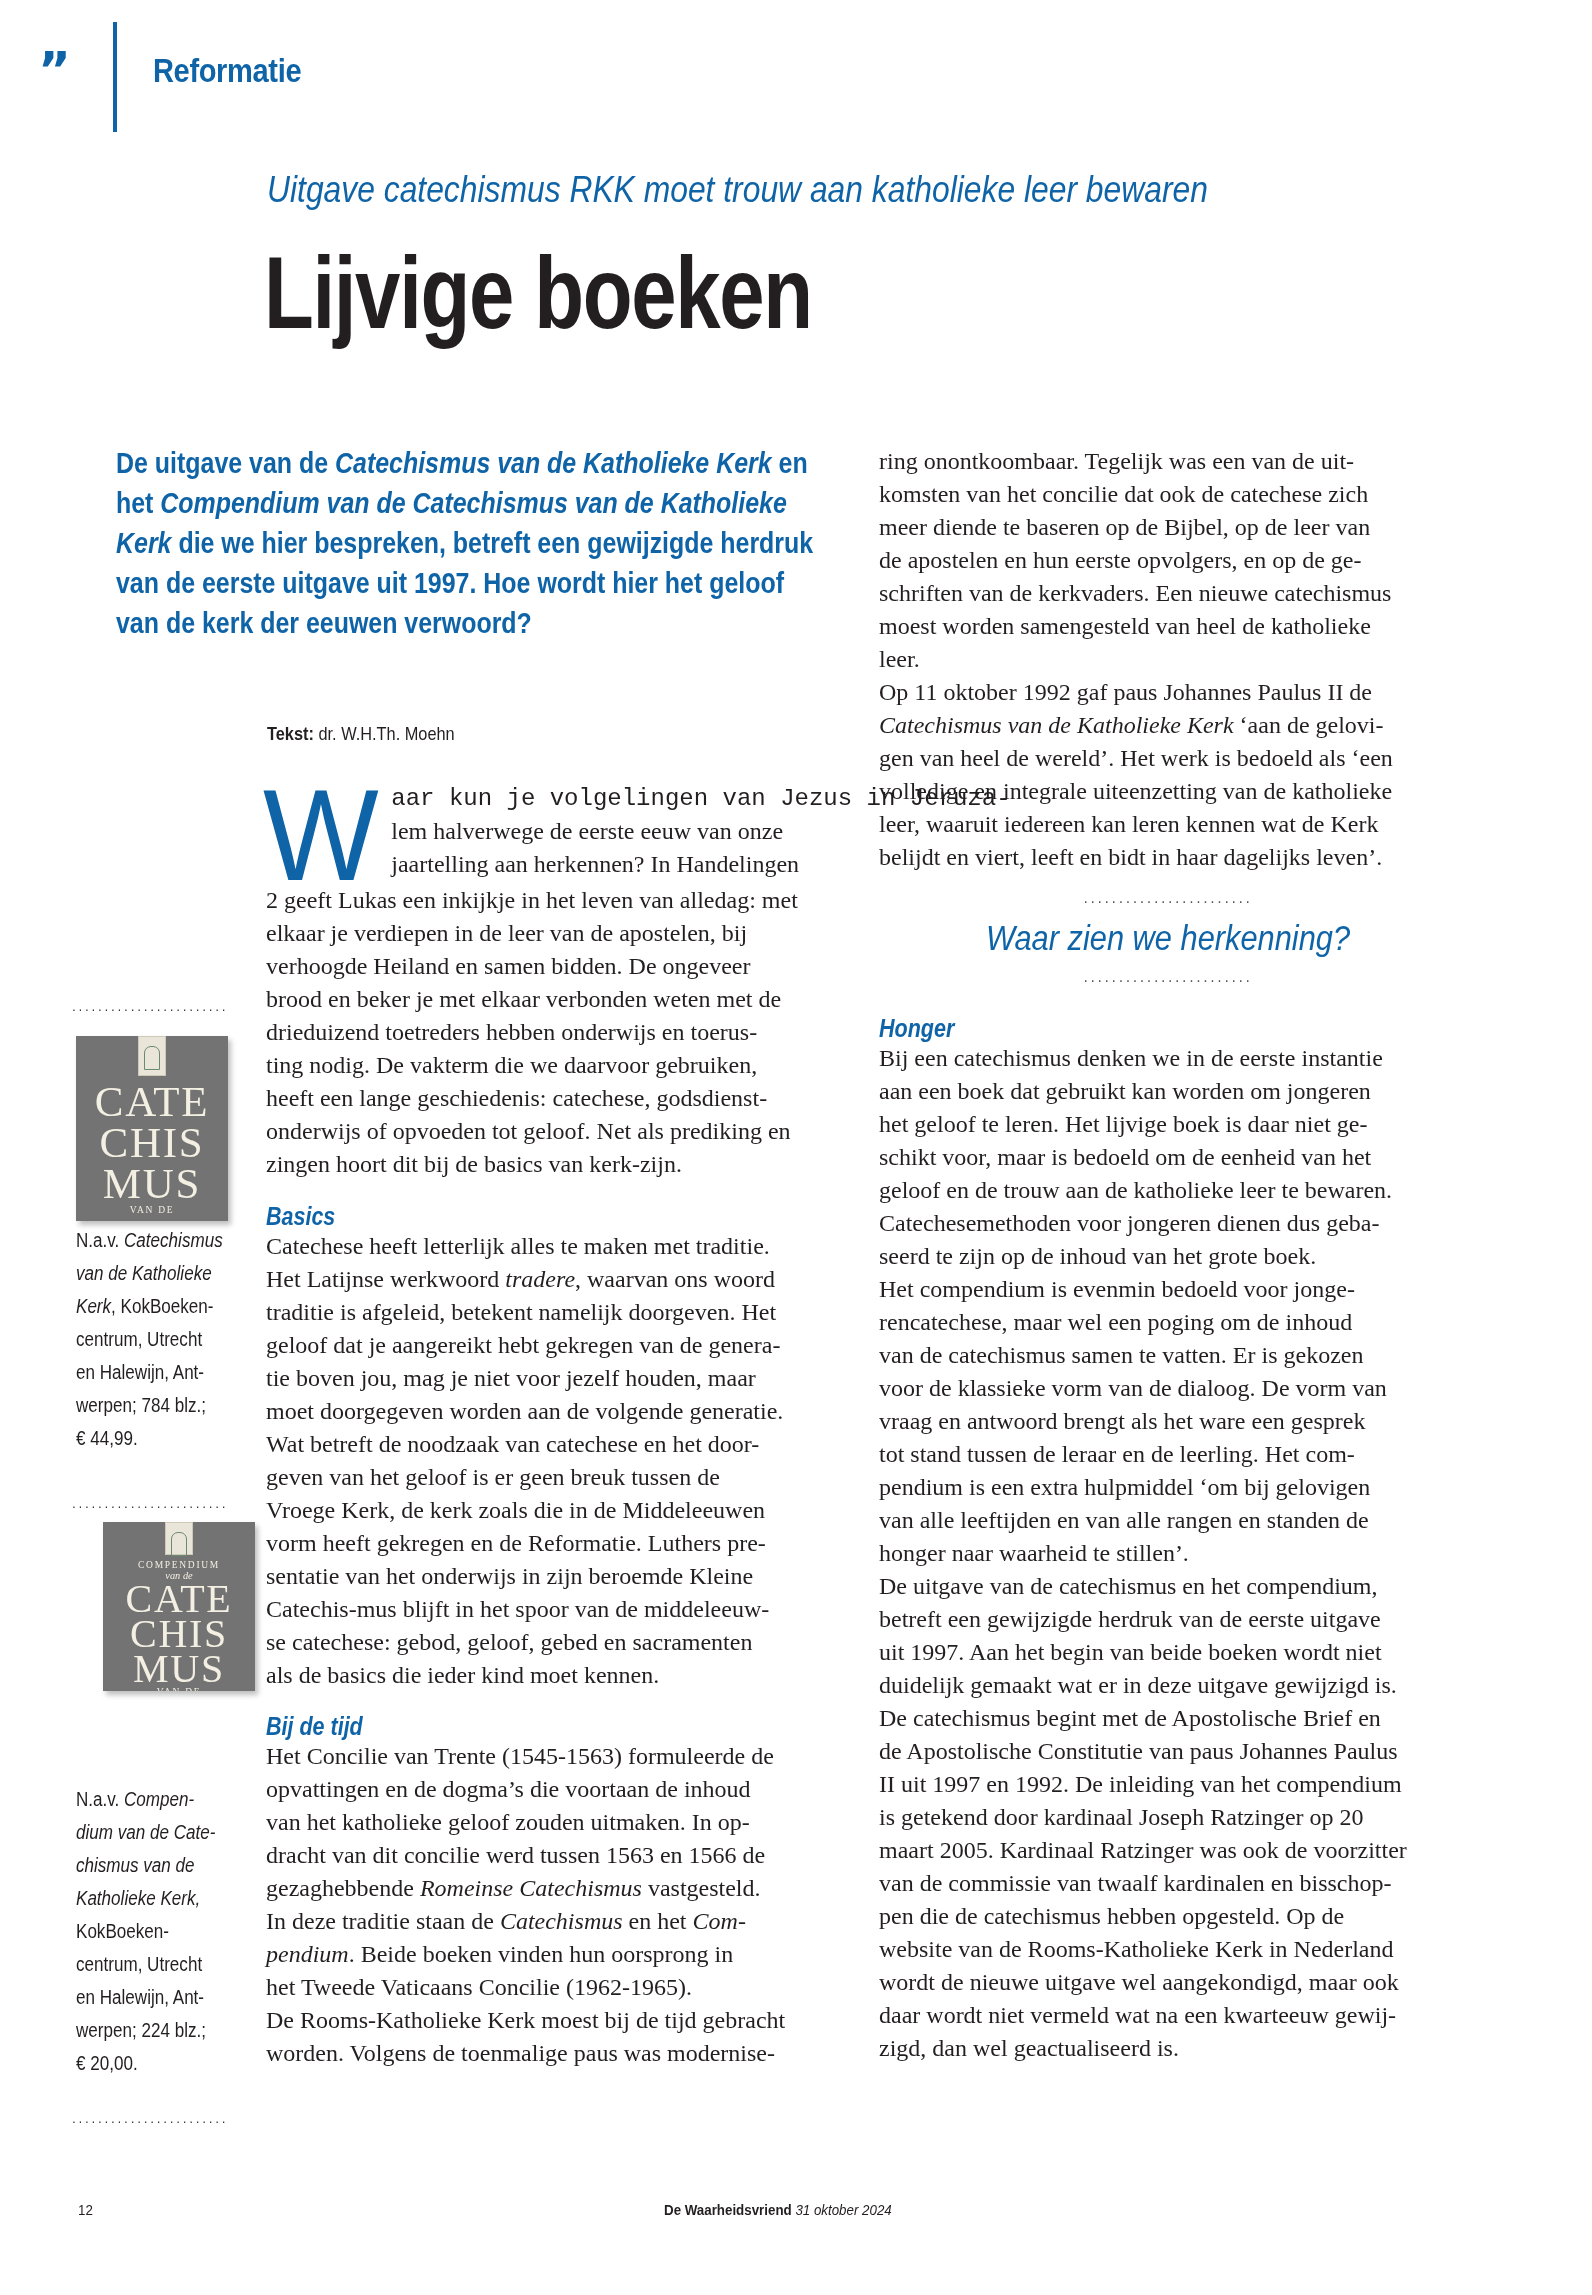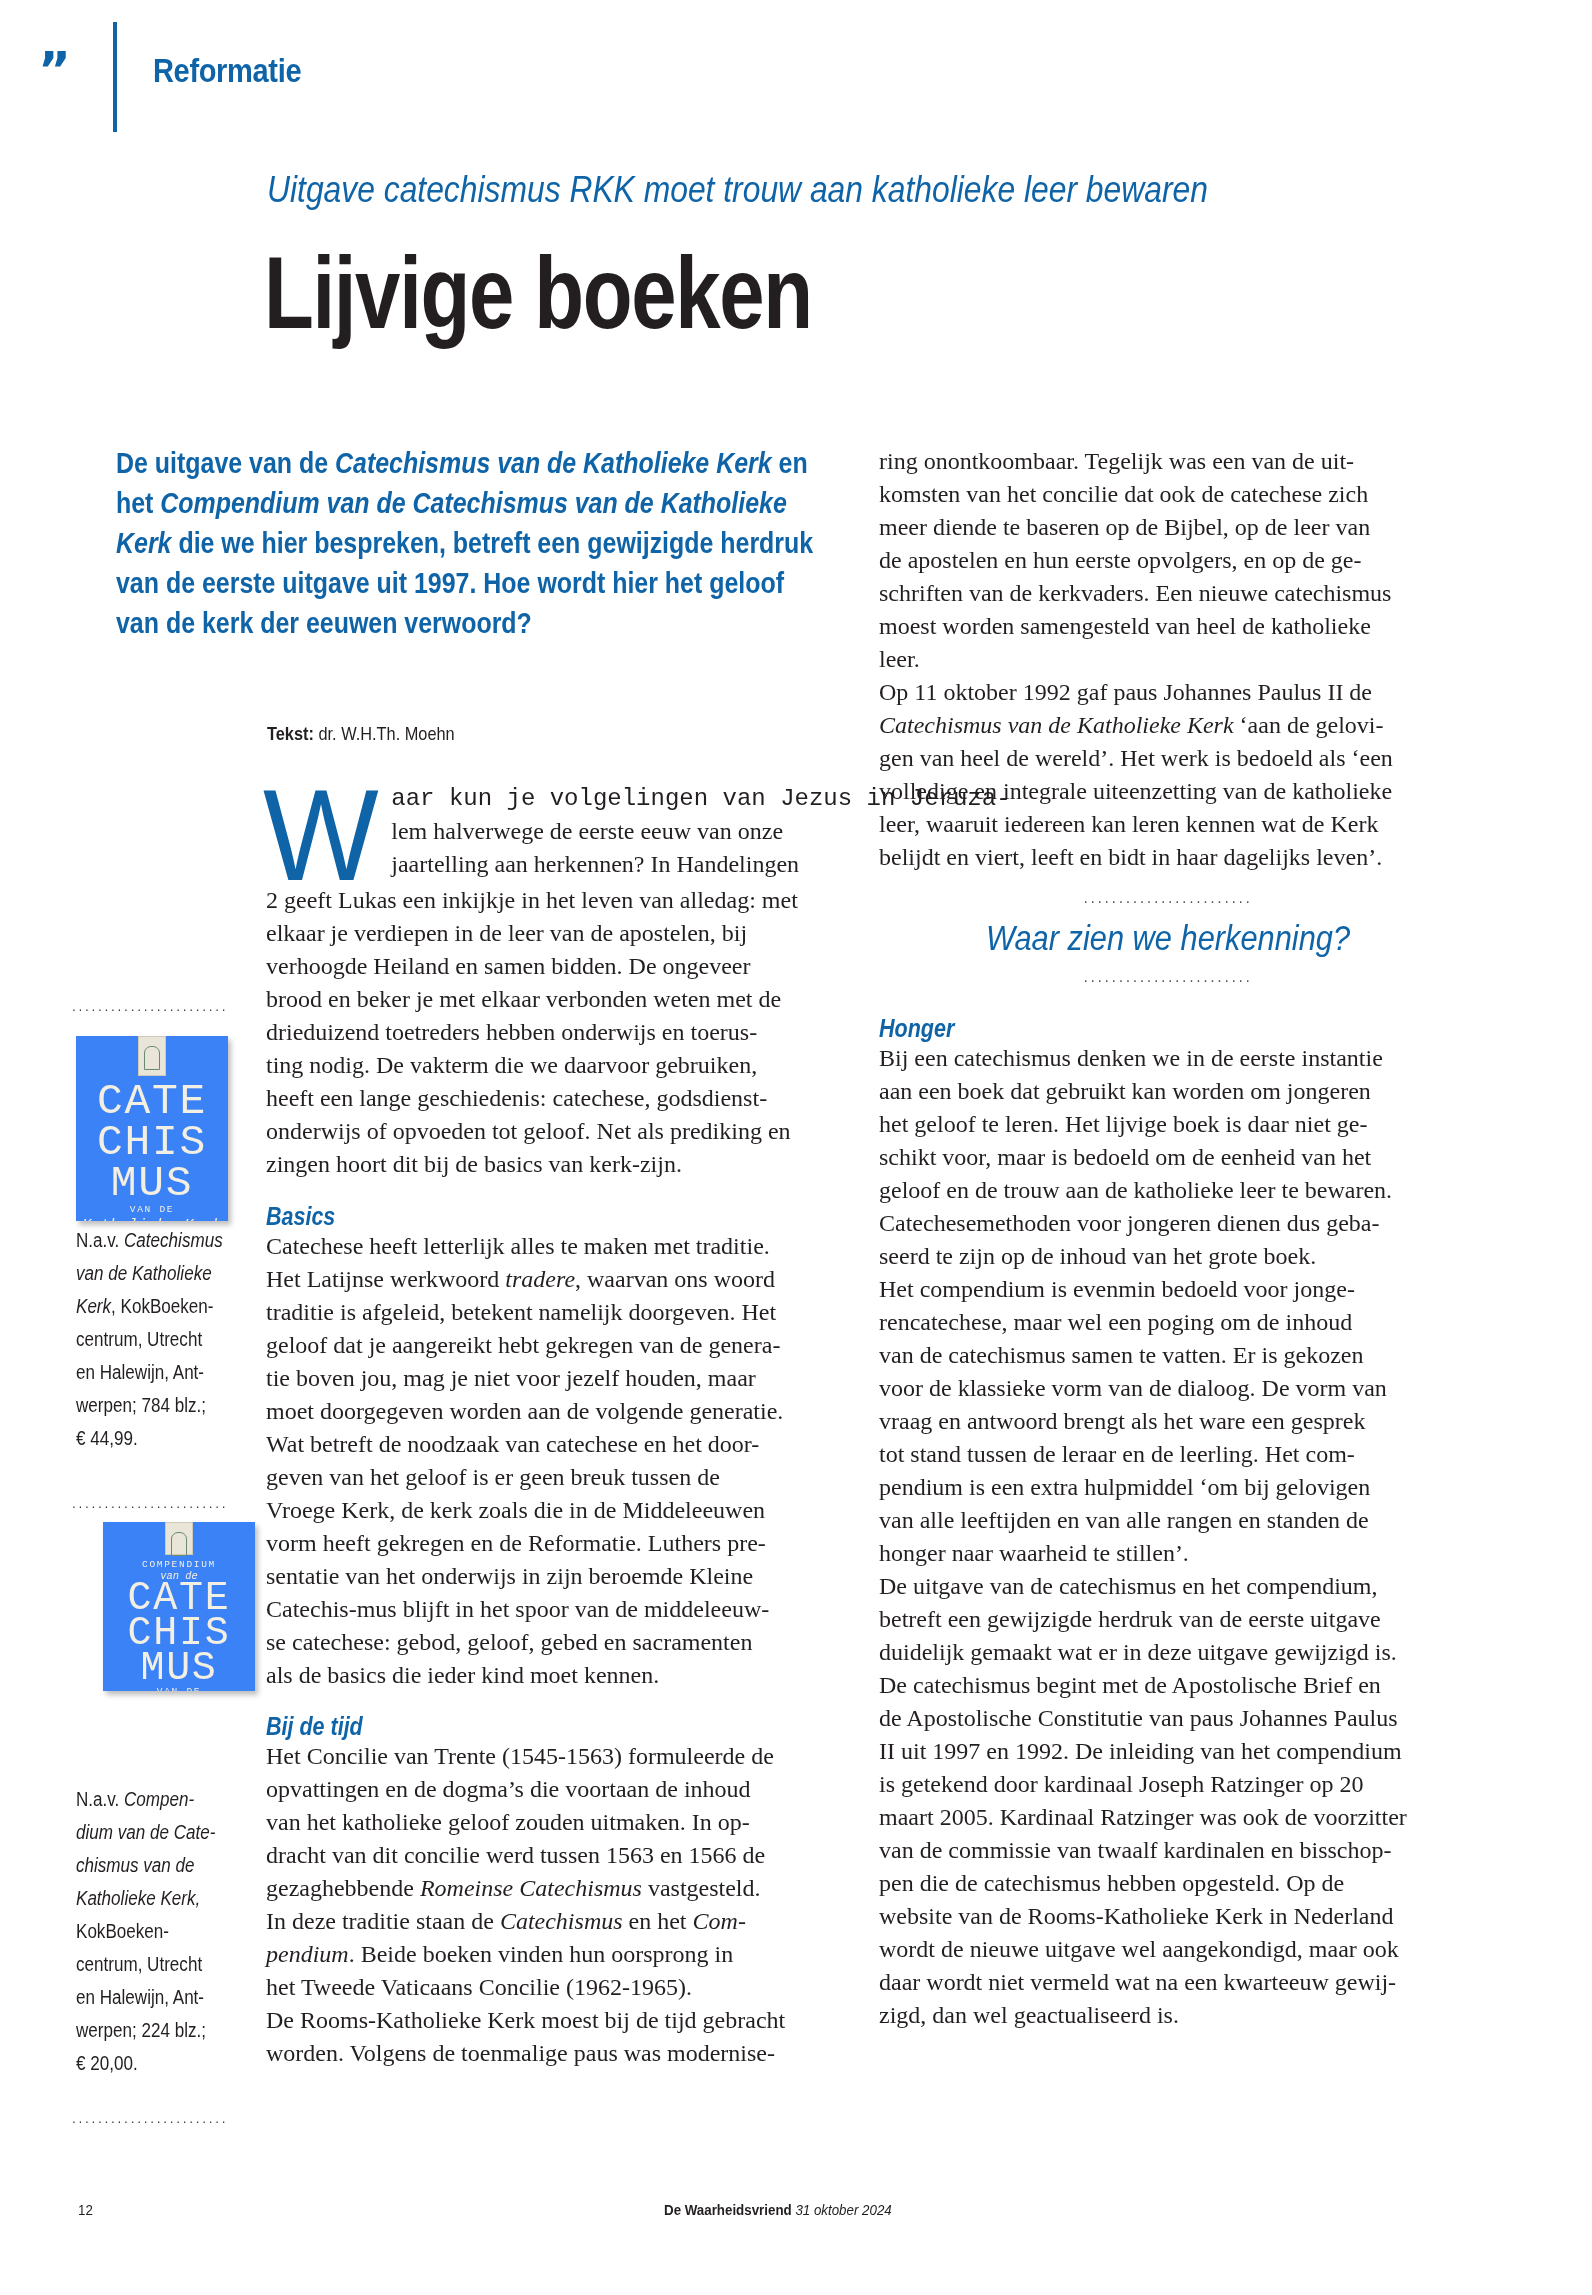--- a/index.html
+++ b/index.html
@@ -32,21 +32,21 @@
   .gap { display: block; height: 15.5px; }
 
   .dropcap { float: left; font-family: "Liberation Sans", sans-serif; font-weight: normal; font-size: 129px; line-height: 97px; color: #0f64a8; margin: 5.2px 7px 0 -3.5px; height: 97px; transform: scaleX(0.95); transform-origin: left top; }
 
   
   .dots { display: block; text-align: center; color: #555; font-family: "DejaVu Sans", sans-serif; font-size: 14px; letter-spacing: 2.6px; line-height: 17.3px; }
   .pull-head { display: block; text-align: center; font-family: "Liberation Sans", sans-serif; font-style: italic; font-size: 35px; color: #0f64a8; line-height: 52px; transform: scaleX(0.88); }
 
   
   .side-dots { left: 72px; width: 157px; font-family: "DejaVu Sans", sans-serif; font-size: 12px; color: #333; letter-spacing: 2.7px; line-height: 12px; white-space: nowrap; overflow: hidden; }
-  .book-cover { left: 76px; width: 152px; background: #3b82f6; box-shadow: 2.6px 3.5px 5.2px rgba(0,0,0,0.25); color: #f3efe2; font-family: Liberation Mono, monospace; text-align: center; overflow: hidden; }
+  .book-cover { left: 76px; width: 152px; background: #737373; box-shadow: 2.6px 3.5px 5.2px rgba(0,0,0,0.25); color: #f3efe2; font-family: Liberation Serif, serif; text-align: center; overflow: hidden; }
   .book-cover .emblem { margin: 0 auto; width: 26px; height: 38px; background: #e9e5d8; border: 0.9px solid #cfc9b8; position: relative; }
   .book-cover .emblem::after { content: ""; position: absolute; left: 5.2px; top: 8.6px; width: 14px; height: 22.4px; border: 1.7px solid #6b8a72; border-radius: 7px 7px 0 0; }
   .book-cover .big { display: block; font-size: 43px; line-height: 41px; letter-spacing: 1.7px; }
   .book-cover .small-caps { display: block; font-size: 9.5px; letter-spacing: 1.7px; line-height: 12px; }
   .book-cover .small-it { display: block; font-size: 10.4px; font-style: italic; line-height: 10.4px; }
   .book-cover .script { display: block; font-size: 15.5px; font-style: italic; line-height: 19px; }
   .caption { left: 76px; width: 164px; font-family: "Liberation Sans", sans-serif; font-size: 19.4px; line-height: 33px; color: #231f20; transform: scaleX(0.88); transform-origin: left top; }
   .caption .line { display: block; white-space: nowrap; }
   .caption i { font-style: italic; }
 
@@ -168,20 +168,21 @@
       <span class="line">rencatechese, maar wel een poging om de inhoud</span>
       <span class="line">van de catechismus samen te vatten. Er is gekozen</span>
       <span class="line">voor de klassieke vorm van de dialoog. De vorm van</span>
       <span class="line">vraag en antwoord brengt als het ware een gesprek</span>
       <span class="line">tot stand tussen de leraar en de leerling. Het com-</span>
       <span class="line">pendium is een extra hulpmiddel ‘om bij gelovigen</span>
       <span class="line">van alle leeftijden en van alle rangen en standen de</span>
       <span class="line">honger naar waarheid te stillen’.</span>
       <span class="line">De uitgave van de catechismus en het compendium,</span>
       <span class="line">betreft een gewijzigde herdruk van de eerste uitgave</span>
+      <span class="line">uit 1997. Aan het begin van beide boeken wordt niet</span>
       <span class="line">duidelijk gemaakt wat er in deze uitgave gewijzigd is.</span>
       <span class="line">De catechismus begint met de Apostolische Brief en</span>
       <span class="line">de Apostolische Constitutie van paus Johannes Paulus</span>
       <span class="line">II uit 1997 en 1992. De inleiding van het compendium</span>
       <span class="line">is getekend door kardinaal Joseph Ratzinger op 20</span>
       <span class="line">maart 2005. Kardinaal Ratzinger was ook de voorzitter</span>
       <span class="line">van de commissie van twaalf kardinalen en bisschop-</span>
       <span class="line">pen die de catechismus hebben opgesteld. Op de</span>
       <span class="line">website van de Rooms-Katholieke Kerk in Nederland</span>
       <span class="line">wordt de nieuwe uitgave wel aangekondigd, maar ook</span>

